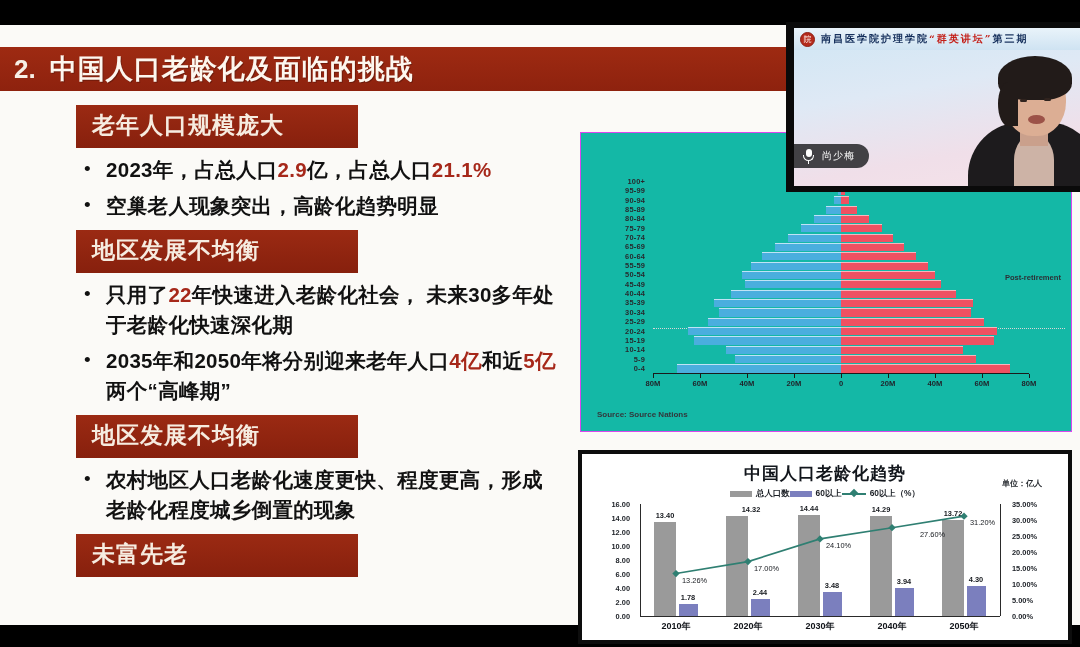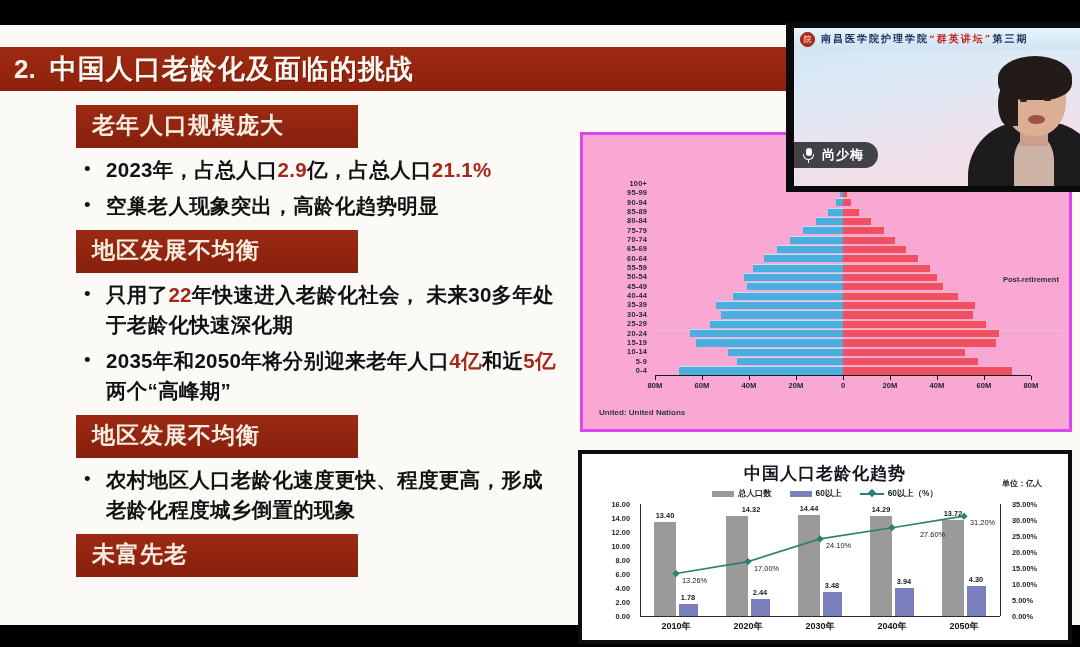--- a/index.html
+++ b/index.html
@@ -63,22 +63,22 @@
     color: #111; font-size: 20.5px; font-weight: bold;
     line-height: 30px; letter-spacing: 0.3px;
     max-width: 452px;
   }
   .hl { color: #a6281a; }
 
   
   .pyramid-panel {
     position: absolute; left: 580px; top: 107px;
     width: 492px; height: 300px;
-    background: #f9a8d4;
-    border: 3px solid #d946ef;
+    background: #14b8a6;
+    border: 1px solid #d946ef;
     overflow: hidden;
   }
   .pyr-title {
     position: absolute; left: 0; top: 10px; width: 100%;
     text-align: center; font-size: 13px; font-weight: bold; color: #20242b;
     letter-spacing: .2px;
   }
   .pyr-body { position: absolute; left: 0; top: 44px; width: 100%; height: 218px; }
   .pyr-rows { position: absolute; left: 0; top: 0; width: 100%; height: 196px; }
   .pyr-row {
@@ -133,21 +133,21 @@
   .tr-title {
     position: absolute; left: 0; top: 8px; width: 100%; text-align: center;
     font-size: 17px; font-weight: bold; color: #12161c; letter-spacing: 1px;
   }
   .tr-unit {
     position: absolute; right: 26px; top: 24px;
     font-size: 8px; color: #23272c; font-weight: bold;
   }
   .tr-legend {
     position: absolute; left: 0; top: 34px; width: 100%;
-    display: flex; justify-content: center; gap: 18px; align-items: center;
+    display: flex; justify-content: center; align-items: center;
   }
   .lg { display: flex; align-items: center; gap: 4px; font-size: 8.4px; font-weight: bold; color: #1b1f25; }
   .lg .sw { width: 22px; height: 6px; display: inline-block; }
   .lg .sw.grey { background: #9a9a9a; }
   .lg .sw.blue { background: #7b7fbe; }
   .lg .swline { width: 24px; height: 2px; background: #2f7f72; position: relative; }
   .lg .swline::after {
     content:''; position:absolute; left: 9px; top: -2.5px;
     width: 6px; height: 6px; background: #2f7f72; transform: rotate(45deg);
   }
@@ -227,21 +227,21 @@
     background: #fff; border-radius: 3px;
   }
   .mic .arc {
     position: absolute; left: 1px; top: 7px; width: 11px; height: 6px;
     border: 1.4px solid #fff; border-top: none;
     border-radius: 0 0 7px 7px;
   }
   .mic .stem {
     position: absolute; left: 5.8px; top: 12.5px; width: 1.6px; height: 3px; background: #fff;
   }
-  .namebar .nm { color: #fff; font-size: 13px; font-weight: bold; letter-spacing: 1px; }
+  .namebar .nm { color: #fff; font-size: 10px; font-weight: normal; letter-spacing: 1px; }
 
   
   .person { position: absolute; right: 18px; bottom: 0; width: 132px; height: 128px; }
   .p-body {
     position: absolute; left: 0; bottom: 0; width: 132px; height: 64px;
     background: #1d1b1d; border-radius: 54px 54px 0 0;
   }
   .p-collar {
     position: absolute; left: 46px; bottom: 0; width: 40px; height: 52px;
     background: #cdb3a6; border-radius: 50% 50% 0 0;
@@ -485,21 +485,21 @@
             <span class="pyr-ticklab" style="left: 62.5%;">20M</span>
             <span class="pyr-tick" style="left: 75%;"></span>
             <span class="pyr-ticklab" style="left: 75%;">40M</span>
             <span class="pyr-tick" style="left: 87.5%;"></span>
             <span class="pyr-ticklab" style="left: 87.5%;">60M</span>
             <span class="pyr-tick" style="left: 100%;"></span>
             <span class="pyr-ticklab" style="left: 100%;">80M</span>
           </div>
       </div>
       <div class="pyr-note">Post-retirement</div>
-      <div class="pyr-src">United: United Nations</div>
+      <div class="pyr-src">Source: Source Nations</div>
     </div>
 
     <div class="trend-panel">
       <div class="tr-title">中国人口老龄化趋势</div>
       <div class="tr-unit">单位：亿人</div>
       <div class="tr-legend">
         <span class="lg">
           <span class="sw grey"></span>
           <span>总人口数</span>
         </span>

